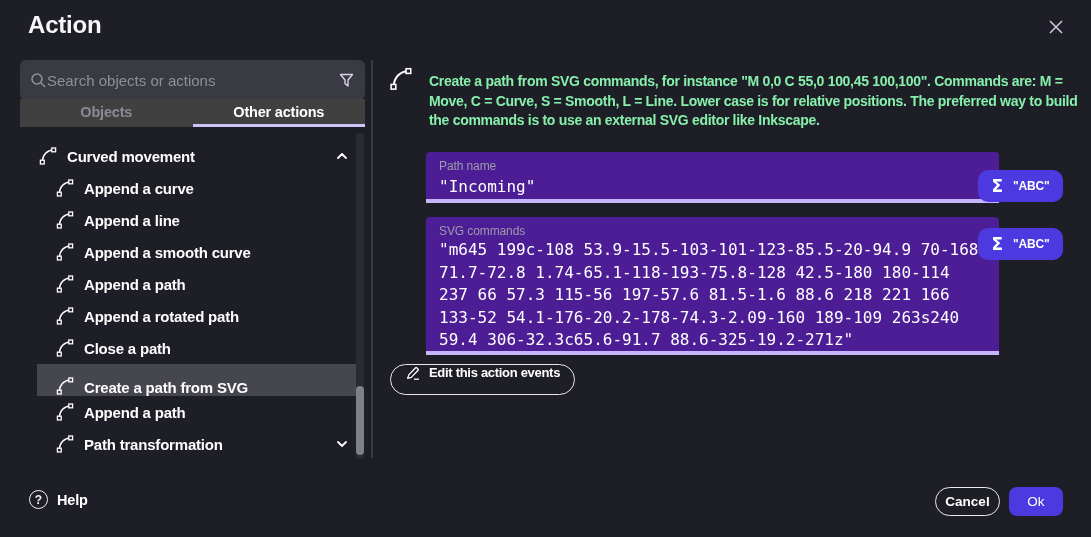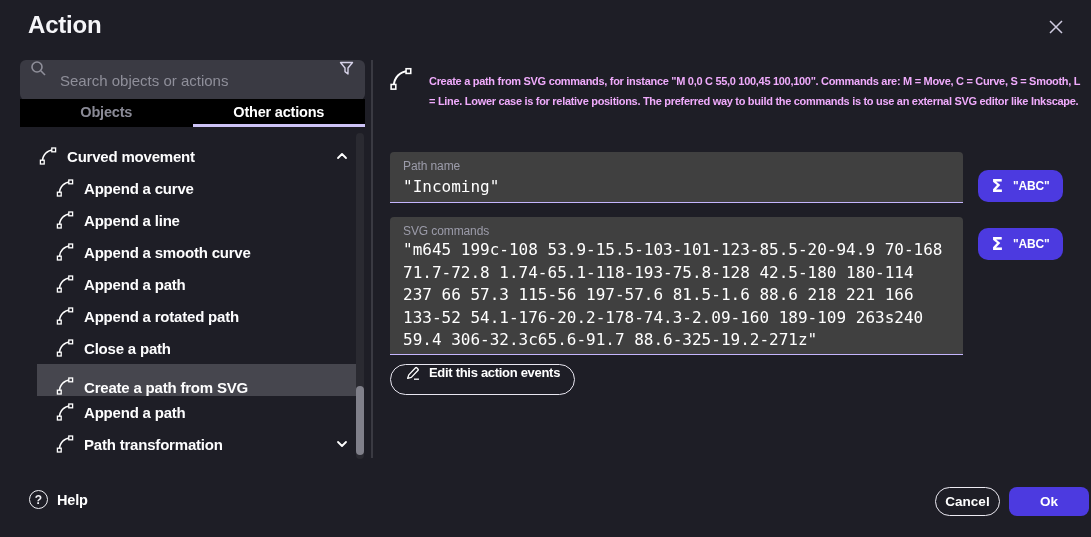--- a/index.html
+++ b/index.html
@@ -10,49 +10,49 @@
     font-family:"Liberation Sans", sans-serif; color:#fff;
   }
   .abs { position:absolute; }
 
   
   .dlg-title { left:28px; top:11px; font-size:24px; font-weight:700; color:#f5f5f8; letter-spacing:-0.2px; }
   .close-btn { left:1043px; top:14px; width:26px; height:26px; display:flex; align-items:center; justify-content:center; cursor:pointer; background:none; border:none; }
 
   
   .search-box { left:20px; top:60px; width:345px; height:40px; background:#3a3a43; border-radius:6px;
-    display:flex; padding:0 10px; gap:13px; }
+    display:flex; align-items:center; padding:0 10px; gap:0; }
   .search-box input { flex:1; background:transparent; border:none; outline:none; color:#e8e8ee;
     font-family:"Liberation Sans",sans-serif; font-size:15px; }
   .search-box input::placeholder { color:#8f8f9a; opacity:1; }
   .filter-ic { display:flex; cursor:pointer; }
 
-  .tabs { left:20px; top:99px; width:345px; height:28px; display:flex; background:#000000; }
+  .tabs { left:20px; top:99px; width:345px; height:28px; display:flex; background:#404040; }
   .tab { flex:1; display:flex; align-items:center; justify-content:center; font-size:14.5px; font-weight:700;
     color:#8a8a96; cursor:pointer; border-bottom:3px solid transparent; letter-spacing:-0.2px; }
   .tab.active { color:#ffffff; border-bottom-color:#cdc3f6; }
 
   .tree { left:20px; top:140px; width:338px; }
   .row { height:32px; display:flex; align-items:center; gap:9px; padding-left:18px;
     font-size:15px; font-weight:700; color:#fdfdfe; cursor:pointer; letter-spacing:-0.2px; }
   .row.child { margin-left:17px; }
   .row.selected { background:#46464e;align-items:flex-end; }
   .row .chev { margin-left:auto; margin-right:8px; display:flex; }
 
   .scroll-track { left:356px; top:133px; width:8px; height:326px; background:#2a2a31; border-radius:4px; }
   .scroll-thumb { left:356px; top:386px; width:8px; height:69px; background:#80808a; border-radius:4px; cursor:pointer; }
 
   .divider { left:371px; top:60px; width:2px; height:398px; background:#3a3a42; }
 
   
   .desc-icon { left:388px; top:66px; }
-  .desc-text { left:429px; top:72px; width:655px; font-size:11px; font-weight:700; letter-spacing:-0.3px;
-    line-height:19.5px; color:#f0abfc; }
-
-  .field { background:#404040; border-bottom:1px solid #c4b5fd; border-radius:4px 4px 0 0; cursor:text; }
+  .desc-text { left:429px; top:72px; width:655px; font-size:14px; font-weight:700; letter-spacing:-0.3px;
+    line-height:19.5px; color:#86efac; }
+
+  .field { background:#4c1d95; border-bottom:4px solid #c4b5fd; border-radius:4px 4px 0 0; cursor:text;margin-left:36px; }
   .field-pathname { left:390px; top:152px; width:573px; height:51px; }
   .field-svg { left:390px; top:217px; width:573px; height:138px; }
   .field-label { padding:7px 0 0 13px; font-size:12px; color:#9c9caa; letter-spacing:-0.1px; }
   .field-value { padding:4px 0 0 13px; font-family:"DejaVu Sans Mono", monospace; font-size:16px;
     letter-spacing:0; color:#ffffff; }
   .field-svg .field-value { width:557px; line-height:22.5px; padding-top:1px; }
 
   .sigma-btn { width:85px; height:32px; background:#4c3ae0; border:none; border-radius:10px;
     display:flex; align-items:center; justify-content:center; gap:10px; color:#fff; cursor:pointer; }
   .sigma-btn .sg { font-size:17px; font-weight:700; font-family:"DejaVu Sans",sans-serif; }
@@ -67,23 +67,23 @@
 
   
   .help { left:29px; top:490px; display:flex; align-items:center; gap:9px; cursor:pointer; }
   .help-circle { width:19px; height:19px; border:1.7px solid #f0f0f4; border-radius:50%;
     display:flex; align-items:center; justify-content:center; font-size:12px; font-weight:700; color:#f0f0f4; }
   .help-label { font-size:14.5px; font-weight:700; letter-spacing:-0.2px; }
 
   .cancel-btn { left:935px; top:487px; width:65px; height:29px; background:transparent;
     border:1.5px solid #eceaf2; border-radius:15px; color:#fff; font-family:"Liberation Sans",sans-serif;
     font-size:13.5px; font-weight:700; cursor:pointer; }
-  .ok-btn { left:1009px; top:487px; width:80px; height:29px; background:#4c3ae0; border:none;
+  .ok-btn { left:1009px; top:487px; width:54px; height:29px; background:#4c3ae0; border:none;
     border-radius:8px; color:#fff; font-family:"Liberation Sans",sans-serif; font-size:13.5px;
-    font-weight:700; cursor:pointer; }
+    font-weight:400; cursor:pointer; }
 
   svg { display:block; }
 </style>
 </head>
 <body>
 
 <div id="app">
 
   <div class="abs dlg-title">Action</div>
   <button class="abs close-btn">

